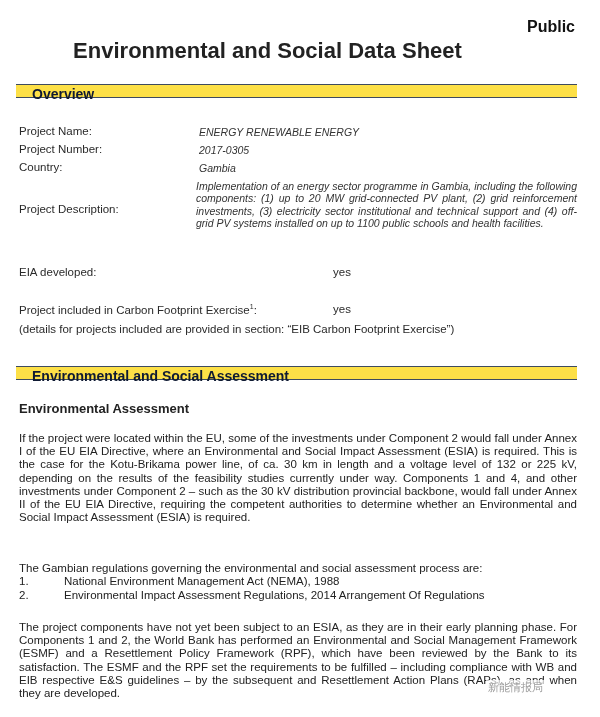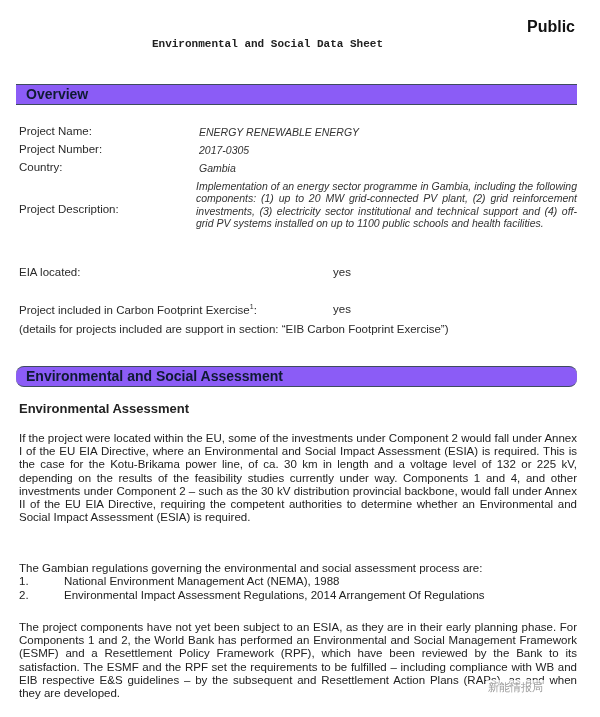--- a/index.html
+++ b/index.html
@@ -8,29 +8,29 @@
       background: #ffffff; color: #1a1a1a;
       font-family: "Liberation Sans", sans-serif;
       position: relative;
     }
     .public {
       position: absolute; top: 18px; right: 25px;
       font-weight: bold; font-size: 16px; color: #111; margin-left: 36px;
     }
     .title {
       position: absolute; top: 38px; left: 0; width: 535px; text-align: center;
-      font-weight: bold; font-size: 11px; color: #222; font-family: Liberation Mono, monospace;
+      font-weight: bold; font-size: 22px; color: #222;
     }
     .section-bar {
-      position: absolute; left: 16px; width: 561px; height: 21px;
-      background: #8b5cf6;
+      position: absolute; left: 16px; width: 561px; height: 14px;
+      background: #fde047;
       border-top: 1.5px solid #3e4b5e; border-bottom: 1.5px solid #3e4b5e;
       box-sizing: border-box;
       font-weight: bold; font-size: 14px; color: #0f1a33;
-      padding-left: 10px; line-height: 18px;
+      padding-left: 16px; line-height: 18px;
     }
     .row { position: absolute; left: 19px; font-size: 11.5px; color: #2a2a2a; }
     .val { position: absolute; left: 199px; font-size: 10.5px; font-style: italic; color: #333; }
     .desc {
       position: absolute; left: 196px; top: 180px; width: 381px;
       font-size: 10.5px; font-style: italic; color: #333;
       text-align: justify; line-height: 12.4px;
     }
     .yes { position: absolute; left: 333px; font-size: 11.5px; color: #2a2a2a; }
     sup { font-size: 7px; }
@@ -60,28 +60,28 @@
 
 <div class="row" style="top:125px;">Project Name:</div>
 <div class="val" style="top:126px;">ENERGY RENEWABLE ENERGY</div>
 <div class="row" style="top:143px;">Project Number:</div>
 <div class="val" style="top:144px;">2017-0305</div>
 <div class="row" style="top:161px;">Country:</div>
 <div class="val" style="top:162px;">Gambia</div>
 <div class="row" style="top:179px;margin-top:24px;">Project Description:</div>
 <div class="desc">Implementation of an energy sector programme in Gambia, including the following components: (1) up to 20 MW grid-connected PV plant, (2) grid reinforcement investments, (3) electricity sector institutional and technical support and (4) off-grid PV systems installed on up to 1100 public schools and health facilities.</div>
 
-<div class="row" style="top:266px;">EIA located:</div>
+<div class="row" style="top:266px;">EIA developed:</div>
 <div class="yes" style="top:266px;">yes</div>
 
 <div class="row" style="top:303px;"><span>Project included in Carbon Footprint Exercise</span><sup>1</sup><span>:</span></div>
 <div class="yes" style="top:303px;">yes</div>
-<div class="row" style="top:323px;">(details for projects included are support in section: “EIB Carbon Footprint Exercise”)</div>
+<div class="row" style="top:323px;">(details for projects included are provided in section: “EIB Carbon Footprint Exercise”)</div>
 
-<div class="section-bar" style="top:366px;border-radius:8px;">Environmental and Social Assessment</div>
+<div class="section-bar" style="top:366px;">Environmental and Social Assessment</div>
 <div class="subhead">Environmental Assessment</div>
 
 <div class="para" style="top:432px;">If the project were located within the EU, some of the investments under Component 2 would fall under Annex I of the EU EIA Directive, where an Environmental and Social Impact Assessment (ESIA) is required. This is the case for the Kotu-Brikama power line, of ca. 30 km in length and a voltage level of 132 or 225 kV, depending on the results of the feasibility studies currently under way. Components 1 and 4, and other investments under Component 2 – such as the 30 kV distribution provincial backbone, would fall under Annex II of the EU EIA Directive, requiring the competent authorities to determine whether an Environmental and Social Impact Assessment (ESIA) is required.</div>
 <div class="para" style="top:562px;">The Gambian regulations governing the environmental and social assessment process are:</div>
 
 <div class="list-item" style="top:575px;"><span class="num">1.</span><span>National Environment Management Act (NEMA), 1988</span></div>
 <div class="list-item" style="top:589px;"><span class="num">2.</span><span>Environmental Impact Assessment Regulations, 2014 Arrangement Of Regulations</span></div>
 
 <div class="para" style="top:621px;">The project components have not yet been subject to an ESIA, as they are in their early planning phase. For Components 1 and 2, the World Bank has performed an Environmental and Social Management Framework (ESMF) and a Resettlement Policy Framework (RPF), which have been reviewed by the Bank to its satisfaction. The ESMF and the RPF set the requirements to be fulfilled – including compliance with WB and EIB respective E&amp;S guidelines – by the subsequent and Resettlement Action Plans (RAPs), as and when they are developed.</div>
 

